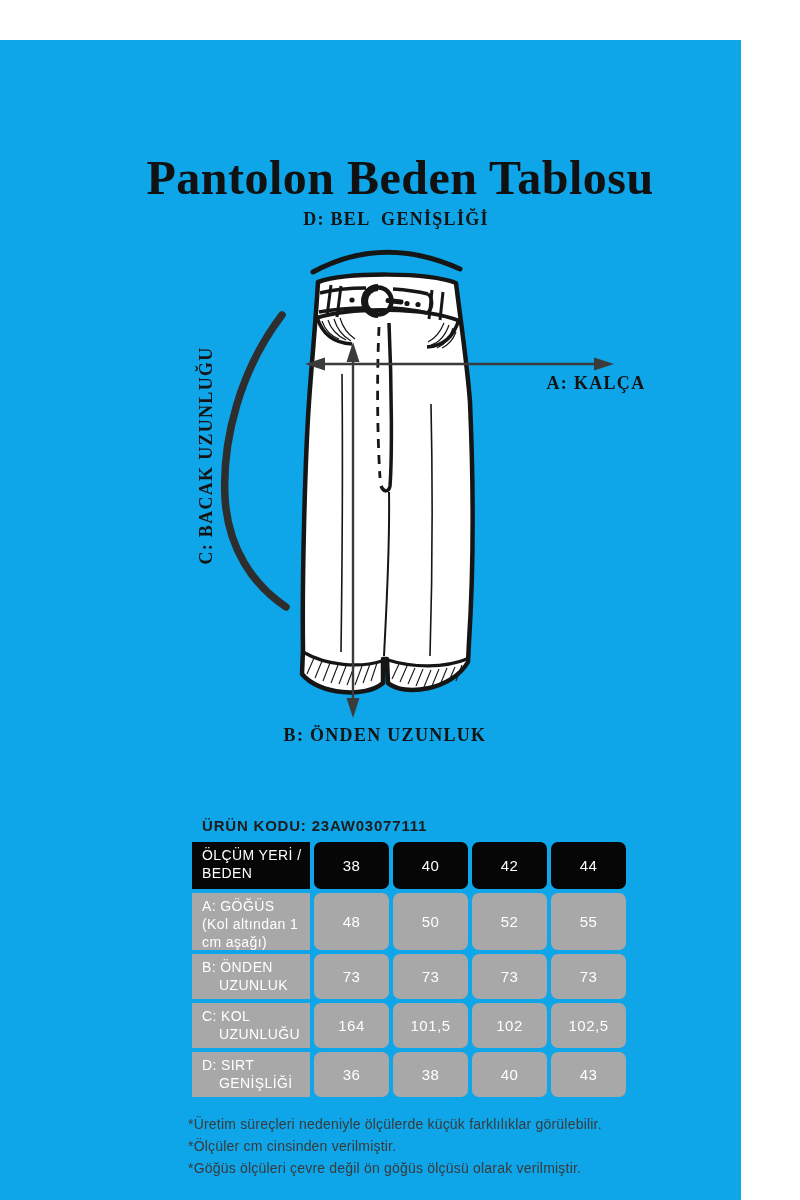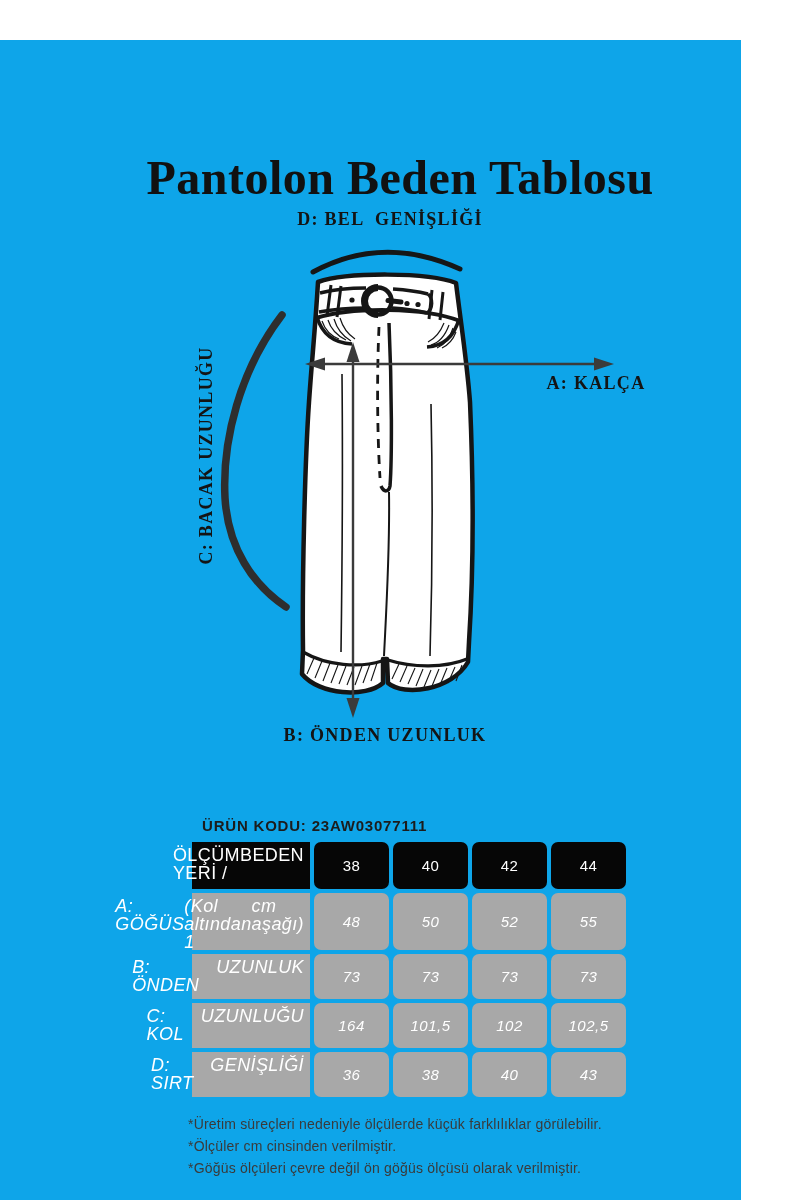--- a/index.html
+++ b/index.html
@@ -7,36 +7,36 @@
         font-family:"Liberation Sans",sans-serif;margin-top:40px;}
 
   .title{position:absolute;left:0;top:78px;width:800px;text-align:center;
          font-family:"Liberation Serif",serif;font-weight:bold;font-size:48px;
          letter-spacing:.5px;color:#111;}
 
   .diagram-svg{position:absolute;left:0;top:0;width:800px;height:760px;}
 
   .lbl{position:absolute;font-family:"Liberation Serif",serif;font-weight:bold;
        font-size:18px;letter-spacing:1.3px;color:#141414;white-space:pre;text-align:center;}
-  .lbl-waist{left:230px;top:169px;width:320px;}
+  .lbl-waist{left:236px;top:169px;width:320px;}
   .lbl-hip{left:531px;top:333px;width:130px;}
   .lbl-front{left:240px;top:685px;width:290px;}
   .lbl-leg{left:75px;top:405px;width:262px;transform:rotate(-90deg);transform-origin:center;}
 
   .product-code{position:absolute;left:202px;top:777px;font-size:15px;font-weight:bold;
                 letter-spacing:.8px;color:#1c1c1c;}
 
   .size-table{position:absolute;left:192px;top:802px;display:grid;
               grid-template-columns:118px 75px 75px 75px 75px;
               grid-template-rows:47px 57px 45px 45px 45px;gap:4px;}
   .t-cell{color:#fff;display:flex;}
   .t-head{background:#060606;}
-  .t-data{background:#a8a8a8;font-style:italic;}
-  .t-label{justify-content:flex-end;padding:4px 6px 4px 10px;
-           font-size:18px;letter-spacing:.4px;line-height:18px;}
+  .t-data{background:#a8a8a8;}
+  .t-label{flex-direction:column;justify-content:flex-start;padding:4px 6px 4px 10px;
+           font-size:14px;letter-spacing:.4px;line-height:18px;}
   .t-num{align-items:center;justify-content:center;font-size:15px;letter-spacing:.5px;border-radius:7px;}
   .ind{padding-left:17px;}
 
   .footnotes{position:absolute;left:188px;top:1073px;font-size:14px;color:#3a3a3a;
              line-height:22px;letter-spacing:.2px;}
 
   .ink{stroke:#161616;fill:none;}
 </style>
 </head>
 <body>

